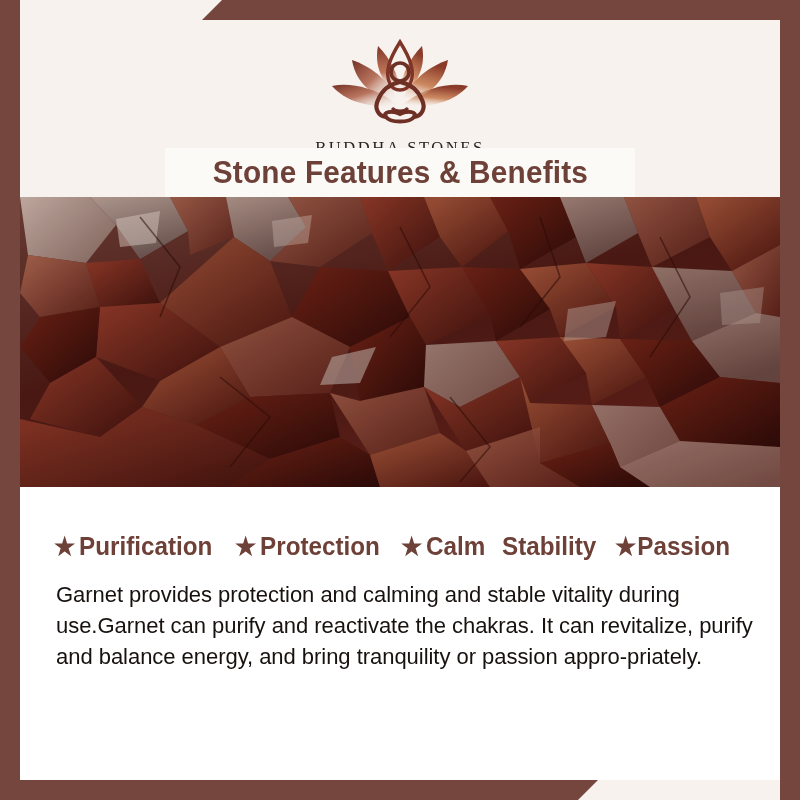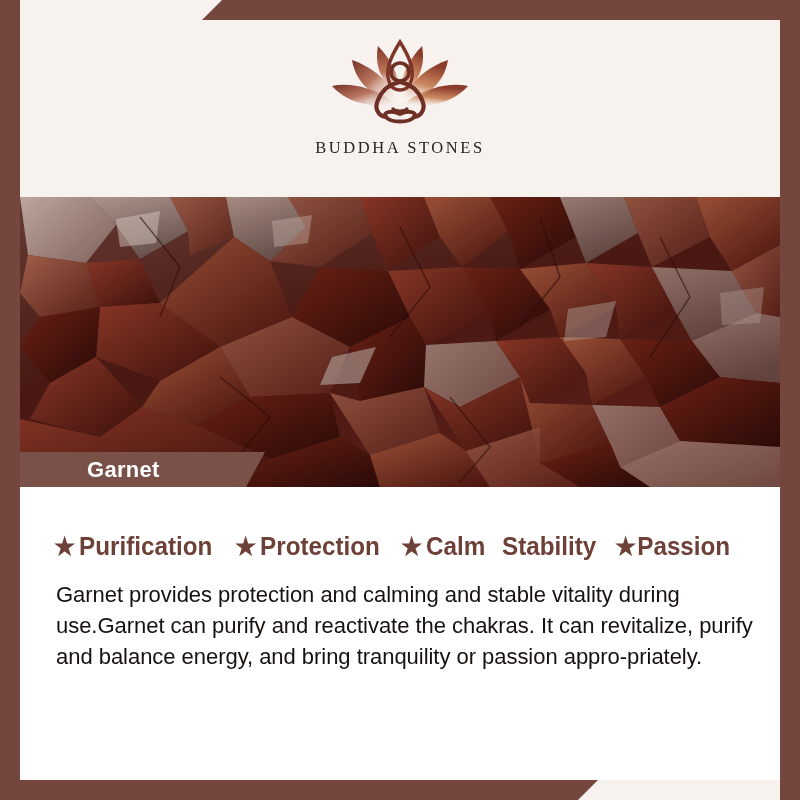--- a/index.html
+++ b/index.html
@@ -255,20 +255,23 @@
           <path d="M88 50 C 78 52, 70 58, 66 68 C 62 76, 66 84, 74 85" fill="none" stroke="#6E2F25" stroke-width="4.2" stroke-linecap="round"></path>
           <path d="M88 50 C 98 52, 106 58, 110 68 C 114 76, 110 84, 102 85" fill="none" stroke="#6E2F25" stroke-width="4.2" stroke-linecap="round"></path>
 
           <path d="M74 85 C 78 91, 98 91, 102 85 C 106 80, 96 78, 88 82 C 80 78, 70 80, 74 85 Z" fill="none" stroke="#6E2F25" stroke-width="4"></path>
 
           <path d="M80 76 C 84 80, 92 80, 96 76" fill="none" stroke="#6E2F25" stroke-width="3"></path>
         </svg>
         <span class="logo-text">BUDDHA STONES</span>
       </div>
 
+      <div class="title-band">
+        <span class="title-text">Stone Features &amp; Benefits</span>
+      </div>
     </div>
 
     <div class="photo">
       <svg class="photo-svg" viewBox="0 0 760 290" preserveAspectRatio="none">
         <defs>
           <linearGradient id="bgd" x1="0" y1="0" x2="0.6" y2="1">
             <stop offset="0%" stop-color="#6B4038"></stop>
             <stop offset="50%" stop-color="#4A1A14"></stop>
             <stop offset="100%" stop-color="#5C2018"></stop>
           </linearGradient>
@@ -362,23 +365,20 @@
           <path d="M120 20 L160 70 L140 120"></path>
           <path d="M380 30 L410 90 L370 140"></path>
           <path d="M520 20 L540 80 L500 130"></path>
           <path d="M640 40 L670 100 L630 160"></path>
           <path d="M200 180 L250 220 L210 270"></path>
           <path d="M430 200 L470 250 L440 285"></path>
         </g>
         <rect width="760" height="290" fill="#3A1208" opacity="0.08"></rect>
       </svg>
 
-      <div class="name-banner">
-        <span class="name-text">Garnet</span>
-      </div>
     </div>
 
     <div class="body-area">
       <div class="body-inner">
 
         <div class="benefits-row">
           <span class="benefit">
             <span class="star">★</span>
             <span>Purification</span>
           </span>

